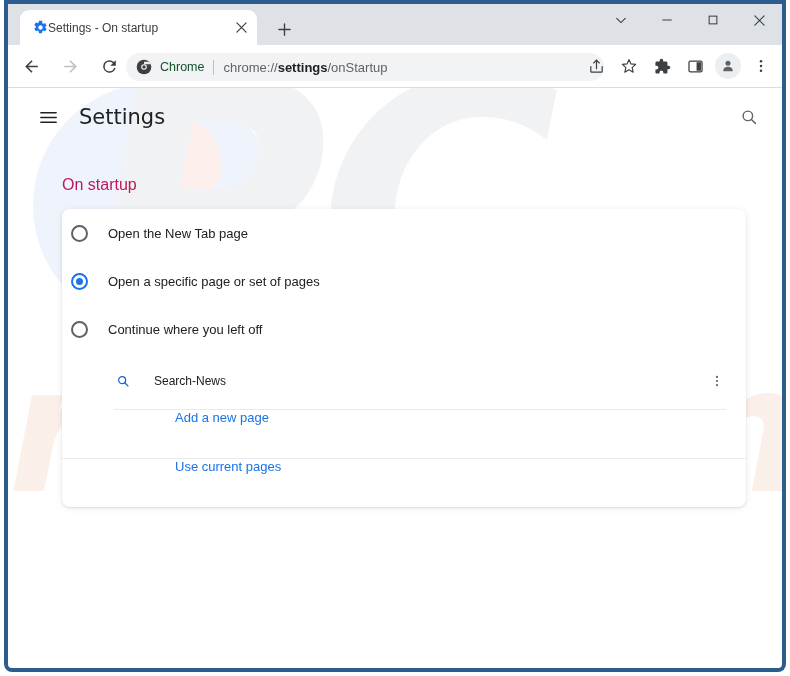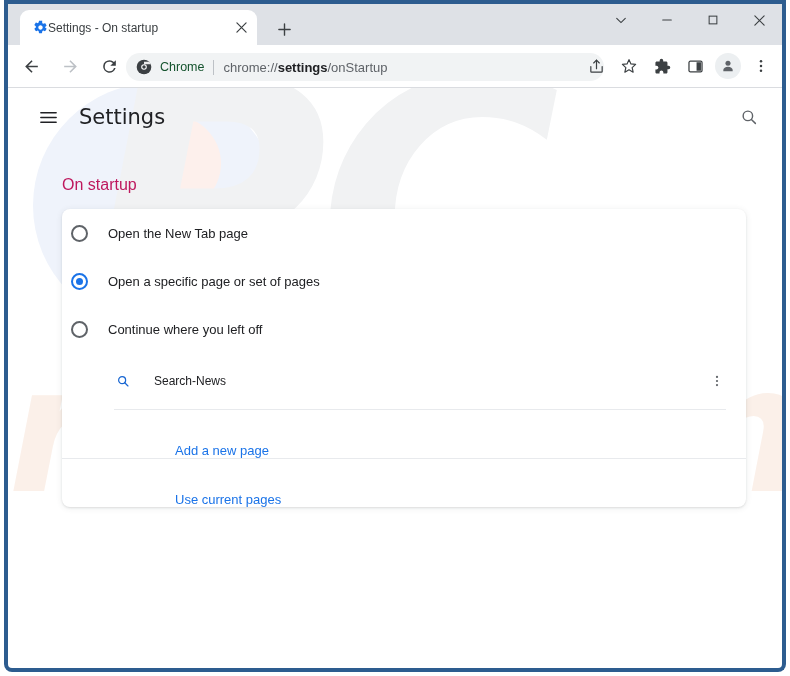--- a/index.html
+++ b/index.html
@@ -327,21 +327,21 @@
     margin-left: 52px;
     margin-right: 20px;
   }
   .divider-full {
     height: 1px;
     background: #e8eaed;
   }
 
   .link-row {
     display: flex;
-    align-items: flex-end;
+    align-items: flex-start;
     height: 48px;
     padding-left: 113px;
   }
   .link-text {
     font-size: 13px;
     color: #1a73e8;
   }
 
   svg { display: block; }
 </style>

